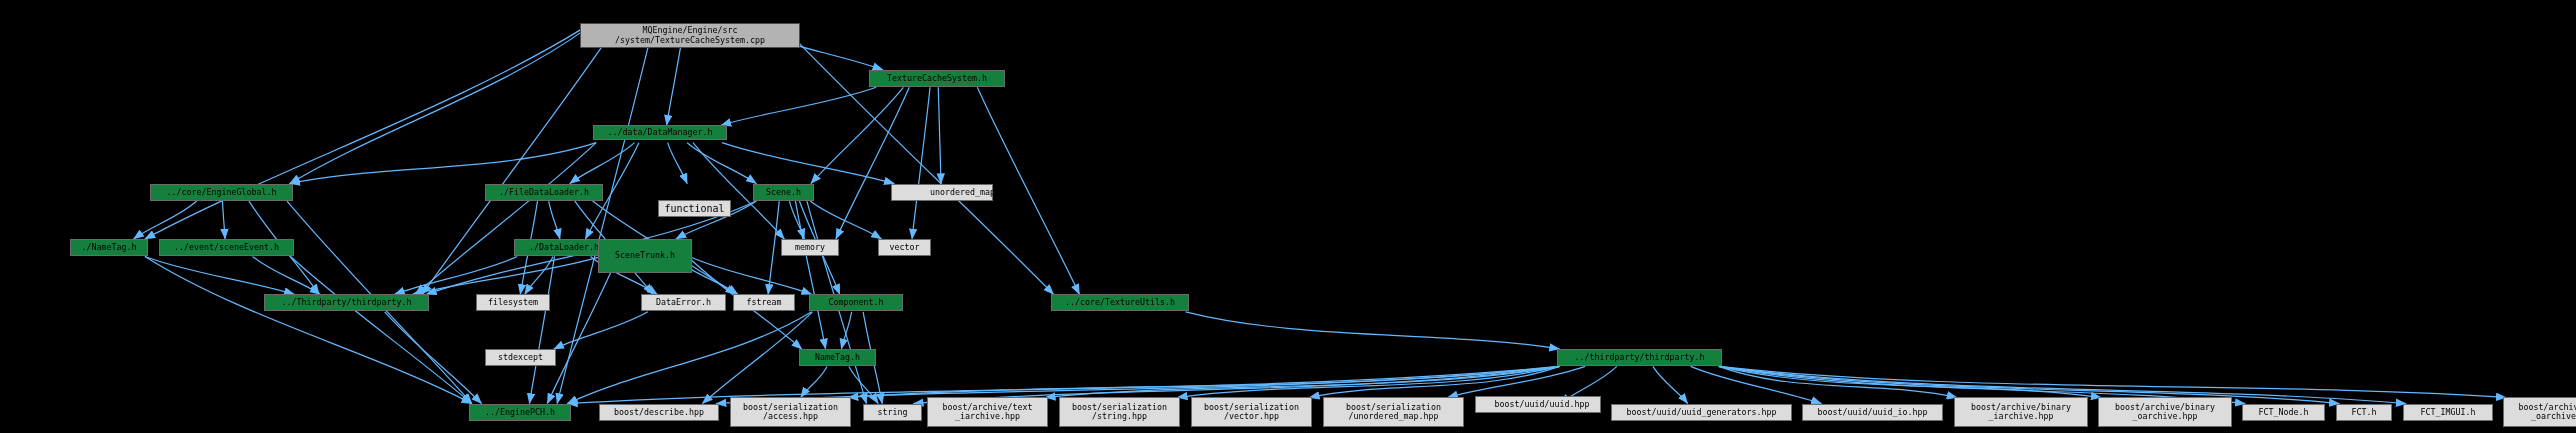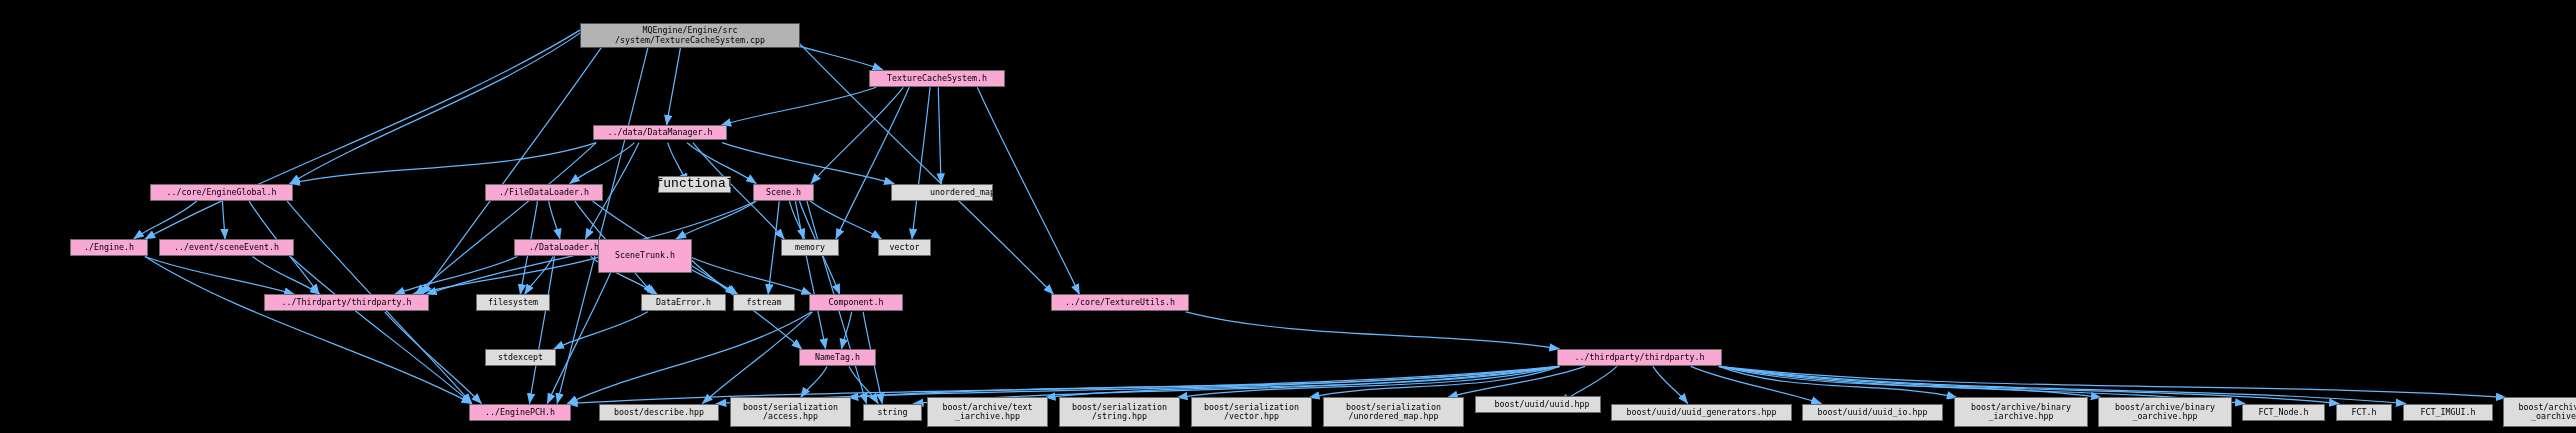--- a/index.html
+++ b/index.html
@@ -2,21 +2,21 @@
 <html style="font-size:12px"><head>
 <meta charset="utf-8">
 <style>
   html,body{margin:0;padding:0;background:#000;}
   #canvas{position:relative;width:2576px;height:434px;background:#000;overflow:hidden;
           font-family:"DejaVu Sans Mono","Liberation Mono",monospace;}
   svg.edges{position:absolute;left:0;top:0;width:2576px;height:434px;}
   .node{position:absolute;box-sizing:border-box;border:0.8px solid #6b6b6b;
         display:flex;align-items:center;justify-content:center;text-align:center;
         color:#000;line-height:1.12;white-space:pre;letter-spacing:0px;}
-  .node.hdr{background:#f9a8d4;}
+  .node.hdr{background:#15803d;}
   .node.sys{background:#dcdcdc;}
   .node.root{background:#b3b3b3;border:0.8px solid #4d4d4d;}
   .nlabel{display:block;padding:0 3px;}
 </style>
 </head>
 <body>
 
 <div id="canvas">
   <svg class="edges" id="edgeSvg" viewBox="0 0 3396 572">
     <defs>
@@ -103,24 +103,24 @@
         <path d="M2266,483 C2577.4,518.3 2992.6,502.5 3304,524" fill="none" stroke="#63b8ff" stroke-width="1.6" marker-end="url(#arw)"></path>
       </g>
   </svg>
   <div id="nodeLayer">
       <div class="node root" style="left: 580px; top: 3px; width: 220px; height: 25px; font-size: 8.3px; margin-top: 20px;"><span class="nlabel">MQEngine/Engine/src
 /system/TextureCacheSystem.cpp</span></div>
       <div class="node hdr" style="left: 869px; top: 70px; width: 136px; height: 17.4px; font-size: 8.3px;"><span class="nlabel">TextureCacheSystem.h</span></div>
       <div class="node hdr" style="left: 593px; top: 125px; width: 134px; height: 15px; font-size: 8.3px;"><span class="nlabel">../data/DataManager.h</span></div>
       <div class="node hdr" style="left: 150px; top: 184px; width: 143px; height: 17.4px; font-size: 8.3px;"><span class="nlabel">../core/EngineGlobal.h</span></div>
       <div class="node hdr" style="left: 485px; top: 184px; width: 118px; height: 17.4px; font-size: 8.3px;"><span class="nlabel">./FileDataLoader.h</span></div>
-      <div class="node sys" style="left: 658px; top: 176px; width: 73px; height: 17.4px; font-size: 13px; font-family: Liberation Mono, monospace;"><span class="nlabel">functional</span></div>
+      <div class="node sys" style="left: 658px; top: 200px; width: 73px; height: 17.4px; font-size: 10px;"><span class="nlabel">functional</span></div>
       <div class="node hdr" style="left: 753px; top: 184px; width: 61px; height: 17.4px; font-size: 8.3px;"><span class="nlabel">Scene.h</span></div>
       <div class="node sys" style="left: 891px; top: 184px; width: 102px; height: 17.4px; font-size: 8.3px; padding-left: 41px;"><span class="nlabel">unordered_map</span></div>
-      <div class="node hdr" style="left: 70px; top: 239px; width: 78px; height: 17.4px; font-size: 8.3px;"><span class="nlabel">./Engine.h</span></div>
+      <div class="node hdr" style="left: 70px; top: 239px; width: 78px; height: 17.4px; font-size: 8.3px;"><span class="nlabel">./NameTag.h</span></div>
       <div class="node hdr" style="left: 159px; top: 239px; width: 135px; height: 17.4px; font-size: 8.3px;"><span class="nlabel">../event/sceneEvent.h</span></div>
       <div class="node hdr" style="left: 514px; top: 239px; width: 100px; height: 17.4px; font-size: 8.3px;"><span class="nlabel">./DataLoader.h</span></div>
       <div class="node hdr" style="left: 598px; top: 239px; width: 94px; height: 34px; font-size: 8.3px;"><span class="nlabel">SceneTrunk.h</span></div>
       <div class="node sys" style="left: 781px; top: 239px; width: 58px; height: 17.4px; font-size: 8.3px;"><span class="nlabel">memory</span></div>
       <div class="node sys" style="left: 878px; top: 239px; width: 53px; height: 17.4px; font-size: 8.3px;"><span class="nlabel">vector</span></div>
       <div class="node hdr" style="left: 264px; top: 294px; width: 165px; height: 17.4px; font-size: 8.3px;"><span class="nlabel">../Thirdparty/thirdparty.h</span></div>
       <div class="node sys" style="left: 476px; top: 294px; width: 74px; height: 17.4px; font-size: 8.3px;"><span class="nlabel">filesystem</span></div>
       <div class="node sys" style="left: 641px; top: 294px; width: 85px; height: 17.4px; font-size: 8.3px;"><span class="nlabel">DataError.h</span></div>
       <div class="node sys" style="left: 733px; top: 294px; width: 62px; height: 17.4px; font-size: 8.3px;"><span class="nlabel">fstream</span></div>
       <div class="node hdr" style="left: 809px; top: 294px; width: 94px; height: 17.4px; font-size: 8.3px;"><span class="nlabel">Component.h</span></div>

